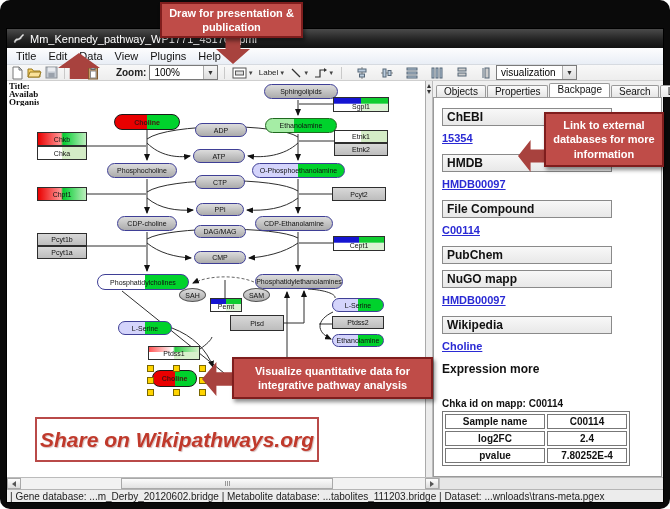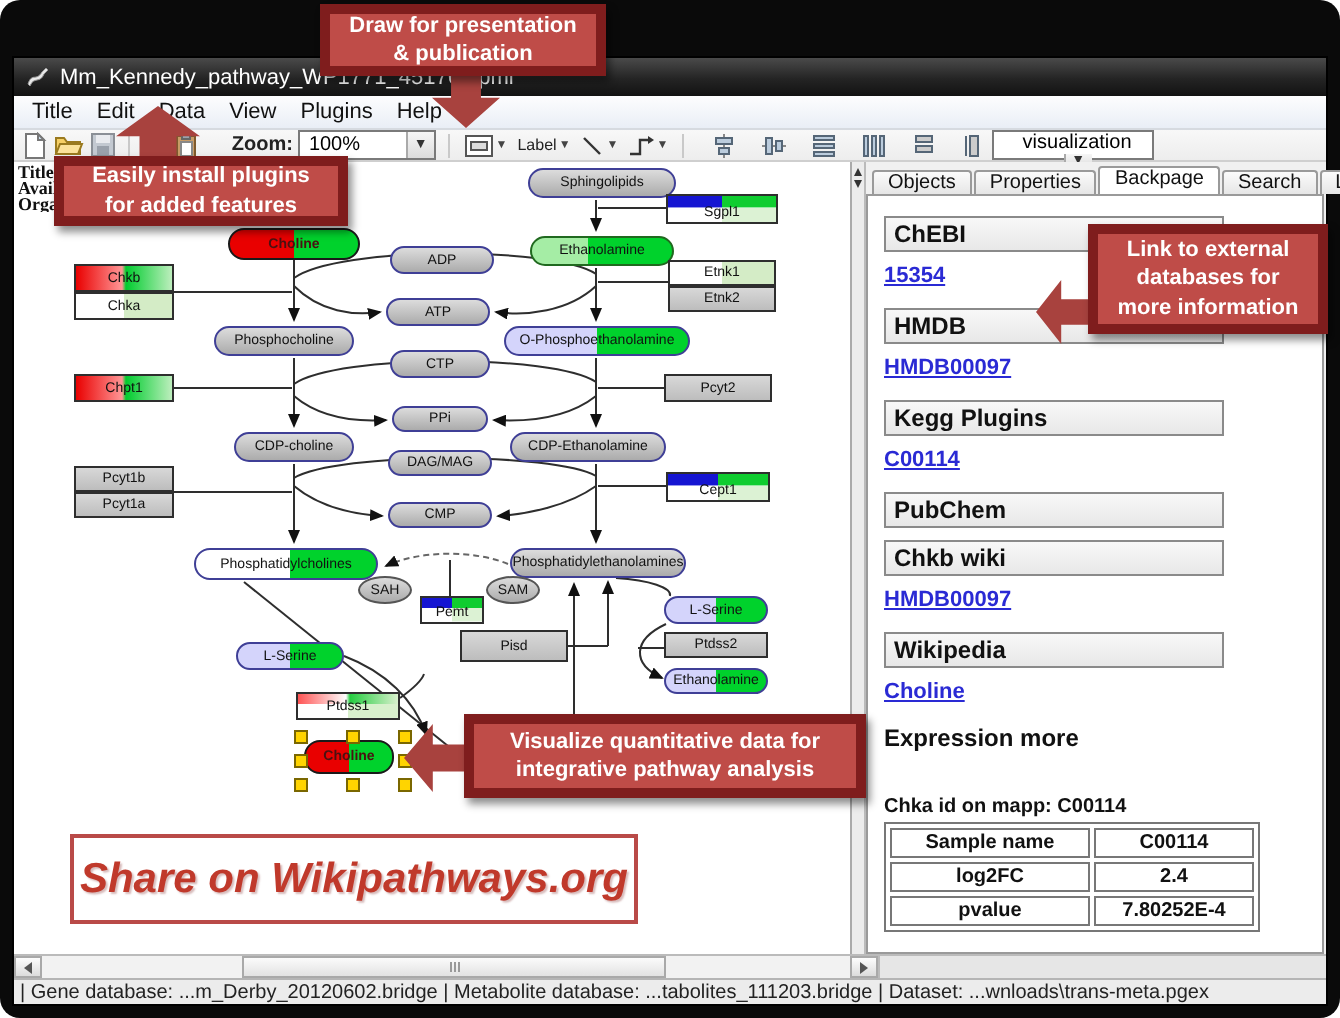--- a/index.html
+++ b/index.html
@@ -19,21 +19,21 @@
   .tico{display:inline-flex;align-items:center;justify-content:center;height:14px;}
   .tsep{width:1px;height:12px;background:#c9c9c9;margin:0 3px;}
   .tbtn{display:inline-flex;align-items:center;gap:1px;font-size:9px;color:#222;padding:0 1px;}
   .caret-sm{font-size:6px;color:#444;}
   .zoom-label{font-size:10px;font-weight:bold;color:#222;margin-left:14px;}
   .combo{display:inline-flex;align-items:center;justify-content:space-between;border:1px solid #7a7a7a;
          background:#fff;height:13px;font-size:10px;padding-left:4px;}
   .combo .caret{width:13px;height:13px;background:linear-gradient(#f6f6f6,#dcdcdc);border-left:1px solid #aaa;
          display:flex;align-items:center;justify-content:center;font-size:7px;color:#333;}
   #zoom-combo{width:70px;}
-  #vis-combo{width:84px;margin-left:auto;margin-right:82px;flex-direction:column;}
+  #vis-combo{width:84px;margin-left:auto;margin-right:82px;}
   
   #content{flex:1;display:flex;min-height:0;}
   #canvas{width:418px;flex:none;background:#fff;border-right:1px solid #aaa;position:relative;overflow:hidden;}
   #splitter{width:6px;flex:none;background:#ececec;border-right:1px solid #bbb;position:relative;}
   #splitter .sp-up,#splitter .sp-dn{position:absolute;left:1px;width:0;height:0;border-left:2px solid transparent;border-right:2px solid transparent;}
   #splitter .sp-up{top:3px;border-bottom:4px solid #333;}
   #splitter .sp-dn{top:9px;border-top:4px solid #333;}
   #panel{flex:1;display:flex;flex-direction:column;min-width:0;background:#f0f0f0;}
   
   #info-lines{position:absolute;left:2px;top:1px;width:30px;font-family:"Liberation Serif",serif;
@@ -83,21 +83,21 @@
         align-items:center;justify-content:center;}
   .sbtn .tri{width:0;height:0;border-top:3px solid transparent;border-bottom:3px solid transparent;}
   .tri-left{border-right:4px solid #555;}
   .tri-right{border-left:4px solid #555;}
   #hthumb{margin-left:100px;width:210px;background:linear-gradient(#fbfbfb,#e2e2e2);border:1px solid #a9a9a9;
           display:flex;align-items:center;justify-content:center;gap:1px;}
   #hthumb i{display:block;width:1px;height:5px;background:#999;}
   #statusbar{height:12px;background:#ececec;border-top:1px solid #b5b5b5;font-size:10px;color:#222;
              display:flex;align-items:center;padding:0 3px;white-space:nowrap;overflow:hidden;flex:none;}
   
-  .callout{position:absolute;background:#bf4c48;border:5px solid #7f1d1d;color:#fff;font-weight:bold;
+  .callout{position:absolute;background:#bf4c48;border:2px solid #7f1d1d;color:#fff;font-weight:bold;
            text-align:center;font-size:11px;line-height:1.3;display:flex;align-items:center;justify-content:center;
            padding:2px 6px;box-shadow:2px 3px 4px rgba(0,0,0,.45);z-index:20;box-sizing:border-box;}
   .co-arrow{position:absolute;background:#a8423e;z-index:19;filter:drop-shadow(1px 2px 2px rgba(0,0,0,.4));}
   .arrow-down{clip-path:polygon(28% 0,72% 0,72% 42%,100% 42%,50% 100%,0 42%,28% 42%);}
   .arrow-up{clip-path:polygon(50% 0,100% 58%,72% 58%,72% 100%,28% 100%,28% 58%,0 58%);}
   .arrow-left{clip-path:polygon(0 50%,45% 0,45% 30%,100% 30%,100% 70%,45% 70%,45% 100%);}
   #share-banner{position:absolute;left:35px;top:417px;width:284px;height:45px;background:#fff;border:2px solid #b94a48;
                 display:flex;align-items:center;justify-content:center;z-index:20;box-sizing:border-box;
                 font-size:21px;font-weight:bold;font-style:italic;color:#c0392b;text-shadow:1px 1px 1px rgba(140,60,60,.35);}
 </style>
@@ -334,24 +334,24 @@
             <span class="tab active">Backpage</span>
             <span class="tab">Search</span>
             <span class="tab">Legend</span>
           </div>
         <div id="panel-content">
           <div id="sections">
               <div class="sec-header">ChEBI</div>
               <div class="sec-value link">15354</div>
               <div class="sec-header">HMDB</div>
               <div class="sec-value link">HMDB00097</div>
-              <div class="sec-header">Kegg Plugins</div>
+              <div class="sec-header">File Compound</div>
               <div class="sec-value link">C00114</div>
               <div class="sec-header">PubChem</div>
-              <div class="sec-header">Chkb wiki</div>
+              <div class="sec-header">NuGO mapp</div>
               <div class="sec-value link">HMDB00097</div>
               <div class="sec-header">Wikipedia</div>
               <div class="sec-value link">Choline</div>
             </div>
           <div id="expr-heading">Expression more</div>
           <div id="mapp-line">Chka id on mapp: C00114</div>
           <table id="expr-table">
               <tbody>
                 <tr>
                   <td>Sample name</td>
@@ -389,23 +389,20 @@
 
     <div id="statusbar">| Gene database: ...m_Derby_20120602.bridge | Metabolite database: ...tabolites_111203.bridge | Dataset: ...wnloads\trans-meta.pgex</div>
   </div>
 
   <div class="callout" style="left:160px;top:2px;width:143px;height:36px;">
     <span>Draw for presentation &amp; publication</span>
   </div>
   <div class="co-arrow arrow-down" style="left:216px;top:38px;width:34px;height:26px;"></div>
 
   <div class="co-arrow arrow-up" style="left:58px;top:53px;width:42px;height:26px;"></div>
-  <div class="callout" style="left:27px;top:78px;width:147px;height:35px;">
-    <span>Easily install plugins for added features</span>
-  </div>
 
   <div class="co-arrow arrow-left" style="left:518px;top:140px;width:28px;height:32px;"></div>
   <div class="callout" style="left:544px;top:112px;width:120px;height:55px;">
     <span>Link  to external databases  for more information</span>
   </div>
 
   <div class="co-arrow arrow-left" style="left:202px;top:362px;width:32px;height:34px;"></div>
   <div class="callout" style="left:232px;top:357px;width:201px;height:42px;">
     <span>Visualize quantitative data  for integrative pathway analysis</span>
   </div>

